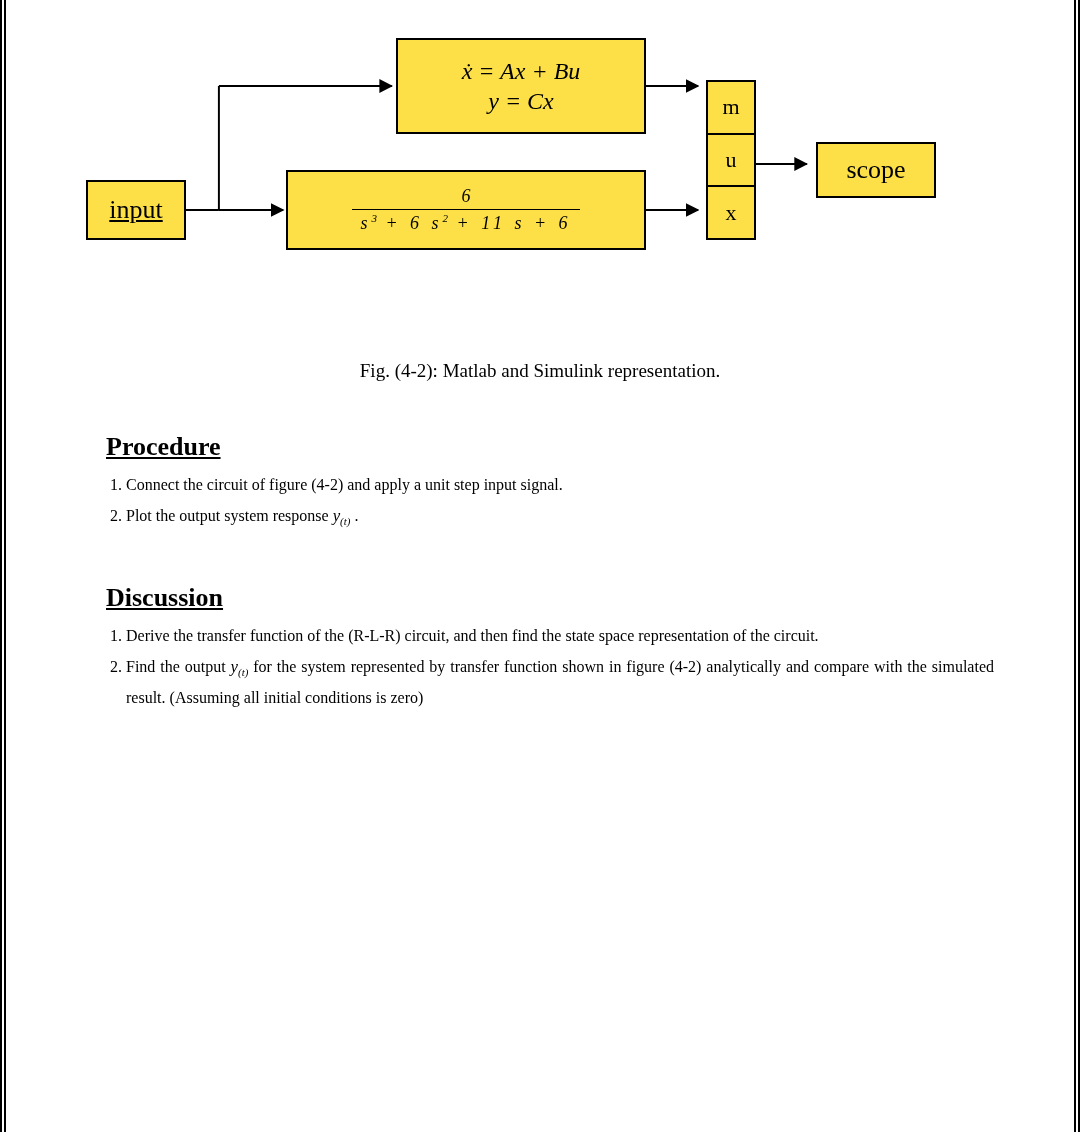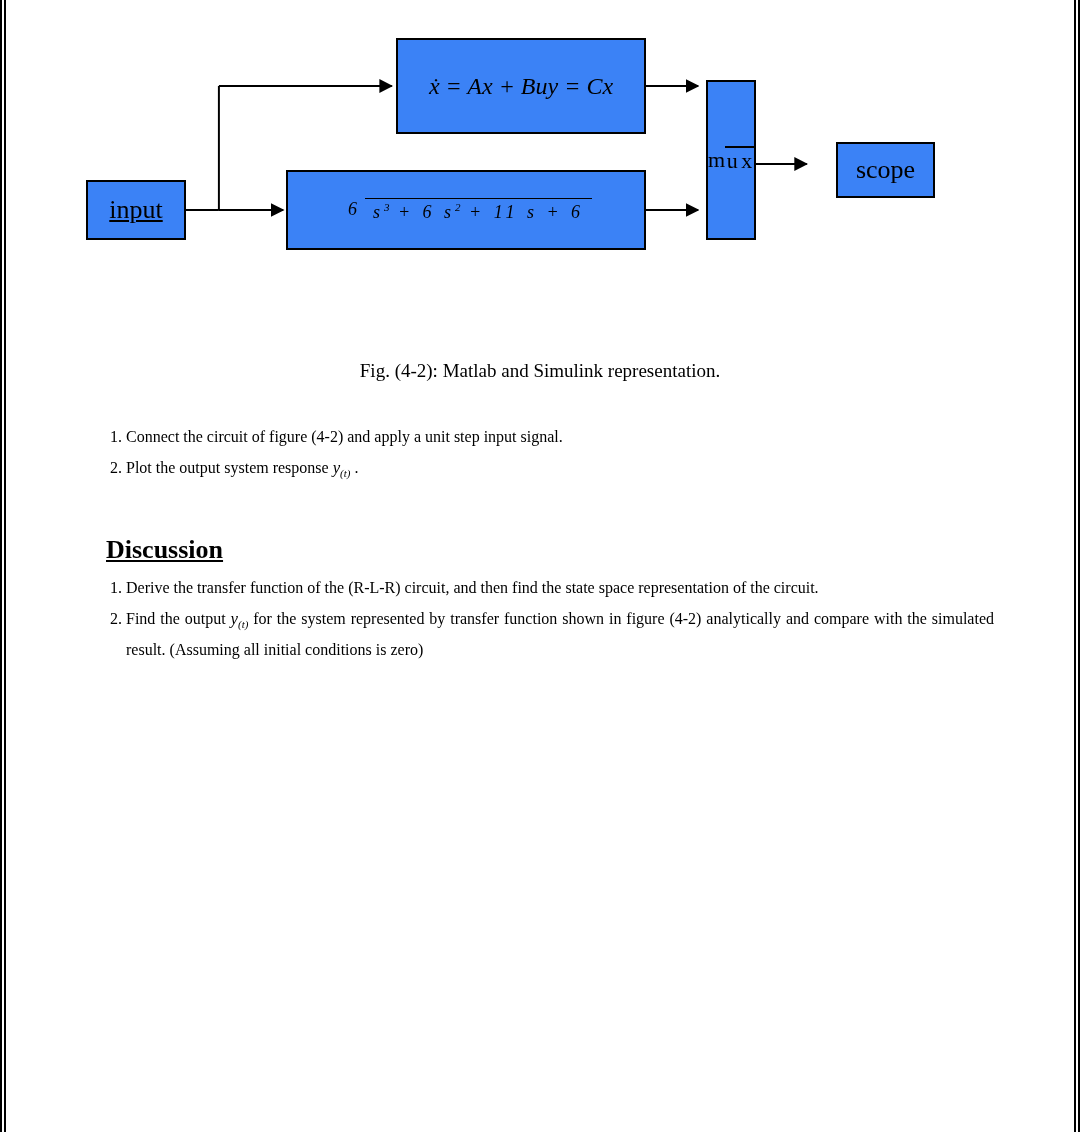--- a/index.html
+++ b/index.html
@@ -19,33 +19,34 @@
     position: relative;
   }
   
   .diagram {
     position: relative;
     width: 100%;
     height: 260px;
   }
   .blk {
     position: absolute;
-    background: #3b82f6;
+    background: #fde047;
     border: 2px solid #000;
     display: flex;
+    flex-direction: column;
     align-items: center;
     justify-content: center;
     box-sizing: border-box;
     font-size: 22px;
   }
   .blk.input   { left: 40px;  top: 160px; width: 100px; height: 60px; font-size: 26px; text-decoration: underline; }
   .blk.tf      { left: 240px; top: 150px; width: 360px; height: 80px; font-size: 18px; font-style: italic; }
   .blk.ss      { left: 350px; top: 18px;  width: 250px; height: 96px; text-align: left; padding: 6px 10px; font-size: 24px; font-style: italic; }
   .blk.mux     { left: 660px; top: 60px;  width: 50px;  height: 160px; font-size: 22px; }
-  .blk.scope   { left: 770px; top: 122px; width: 99px; height: 56px; font-size: 26px; margin-left: 20px; }
+  .blk.scope   { left: 770px; top: 122px; width: 120px; height: 56px; font-size: 26px; }
 
   .tf .num { padding: 0 8px 2px 8px; }
   .tf .den { padding: 2px 8px 0 8px; border-top: 1.5px solid #000; letter-spacing: 4px; }
   .tf sup { font-size: 11px; vertical-align: super; letter-spacing: 0; }
 
   .ss-line { line-height: 1.25; }
 
   .mux-cell {
     flex: 1 1 0;
     width: 100%;
@@ -137,20 +138,21 @@
       <div class="mux-cell">x</div>
     </div>
 
     <div class="blk scope">
       <span>scope</span>
     </div>
   </div>
 
   <div class="caption">Fig. (4-2): Matlab and Simulink representation.</div>
 
+  <div class="section-head">Procedure</div>
   <ol class="body">
     <li>Connect the circuit of figure (4-2) and apply a unit step input signal.</li>
     <li>Plot the output system response <span class="yt">y<sub>(t)</sub></span> .</li>
   </ol>
 
   <div class="section-head">Discussion</div>
   <ol class="body justify">
     <li>Derive the transfer function of the (R-L-R) circuit, and then find the state space representation of the circuit.</li>
     <li>Find the output <span class="yt">y<sub>(t)</sub></span> for the system represented by transfer function shown in figure (4-2) analytically and compare with the simulated result. (Assuming all initial conditions is zero)</li>
   </ol>

